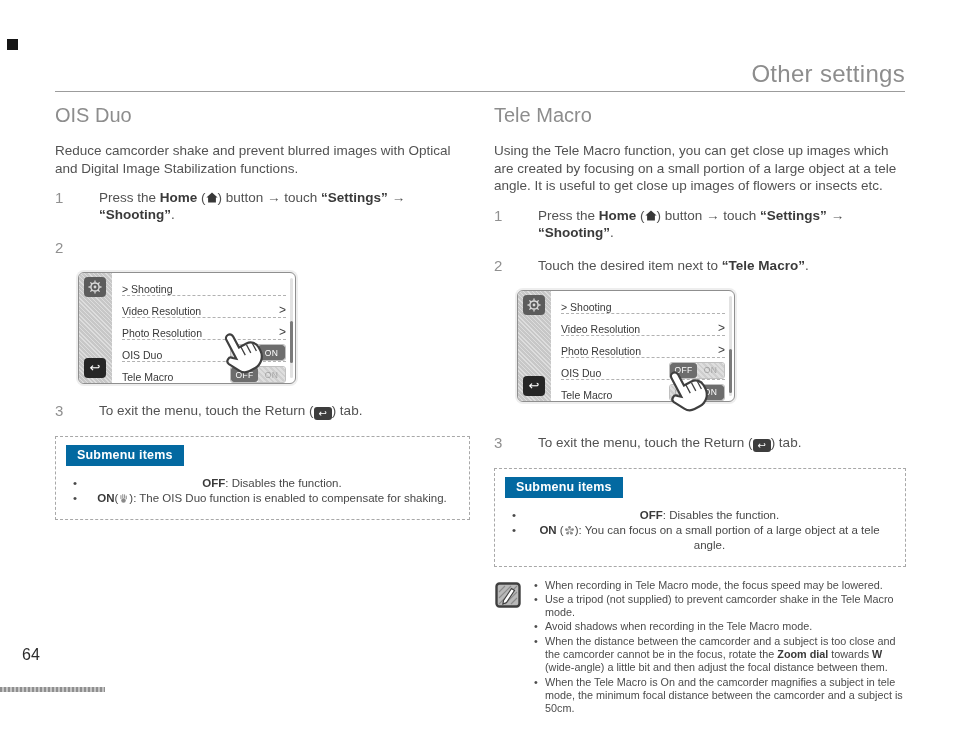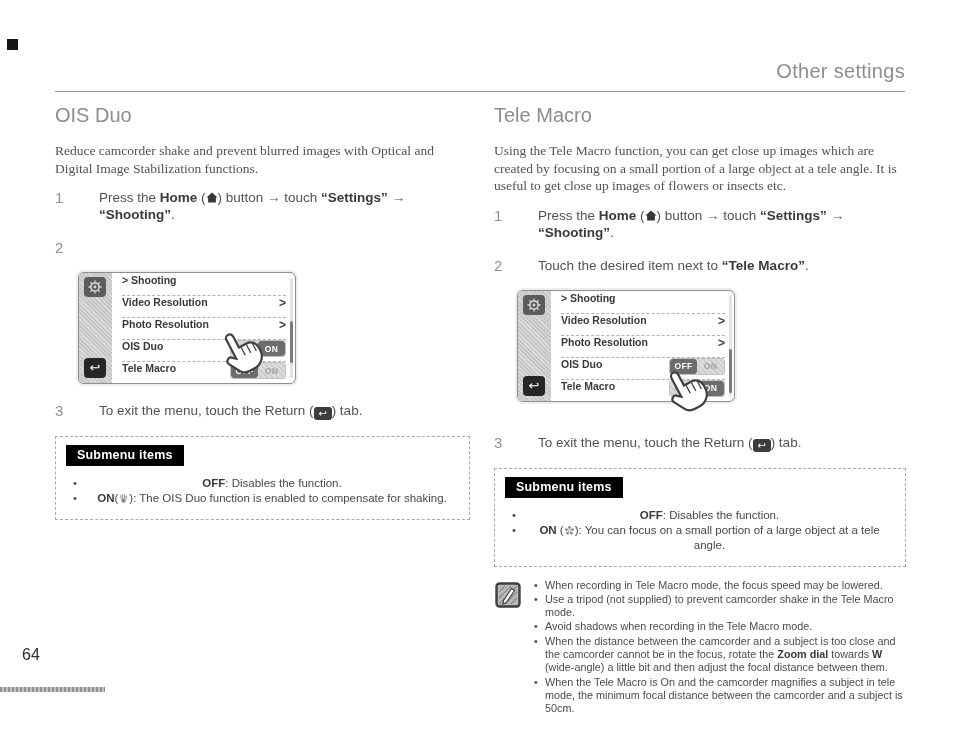--- a/index.html
+++ b/index.html
@@ -1,27 +1,27 @@
 <!DOCTYPE html>
 <html><head>
 <meta charset="utf-8">
 <style>
   html,body{margin:0;padding:0;background:#fff;}
   .page{position:relative;width:962px;height:736px;background:#fff;overflow:hidden;
         font-family:"Liberation Sans","DejaVu Sans",sans-serif;color:#4f4f4f;}
   .corner-mark{position:absolute;left:7px;top:39px;width:11px;height:11px;background:#151515;}
-  .header-title{position:absolute;right:57px;top:60px;font-size:20px;color:#8d8d8d;letter-spacing:.3px;}
+  .header-title{position:absolute;right:57px;top:60px;font-size:24px;color:#8d8d8d;letter-spacing:.3px;}
   .header-rule{position:absolute;left:55px;right:57px;top:91px;border-top:1px solid #9c9c9c;}
 
   .col{position:absolute;top:104px;}
   .col-left{left:55px;width:415px;}
   .col-right{left:494px;width:412px;}
 
   .sec-title{font-size:20px;font-weight:400;color:#8d8d8d;margin:0 0 15px 0;}
-  .intro{font-size:13.5px;line-height:17.5px;color:#525252;margin:0 0 12px 0;font-family:Liberation Serif, serif;}
+  .intro{font-size:13.5px;line-height:17.5px;color:#525252;margin:0 0 12px 0;}
   b,.bld{font-weight:bold;color:#3a3a3a;}
 
   .step{display:flex;margin:8px 0 16px 0;}
   .step-num{flex:0 0 25px;font-size:15px;color:#909090;}
   .step-text{font-size:13.5px;line-height:17px;color:#525252;margin-left:19px;}
 
   .home-ic{display:inline-block;width:12px;height:11px;vertical-align:-1px;}
   .ret-inline{display:inline-block;width:18px;height:13px;background:#3d3d3d;border-radius:3px;
               color:#fff;font-size:10px;line-height:13px;text-align:center;vertical-align:-2px;}
 
@@ -30,39 +30,39 @@
   .shot-low{margin-bottom:32px;}
   .panel{position:absolute;left:0;top:0;width:216px;height:110px;border:1px solid #8f8f8f;
          border-radius:6px;background:#fff;display:flex;overflow:hidden;box-shadow:0 0 0 2px #eee;}
   .side{position:relative;flex:0 0 33px;background-color:#c7c7c7;
         background-image:repeating-linear-gradient(45deg,rgba(255,255,255,.4) 0 1px,rgba(0,0,0,0) 1px 3px);}
   .side-ic{position:absolute;left:5px;width:22px;height:20px;border-radius:4px;background:#5c5c5c;
            display:flex;align-items:center;justify-content:center;}
   .side-ic.bot{bottom:5px;background:#262626;color:#fff;font-size:13px;line-height:20px;}
   .side-ic.top{top:4px;}
   .rows{flex:1;position:relative;padding:1px 9px 1px 10px;}
-  .mrow{height:21px;display:flex;align-items:flex-start;justify-content:space-between;
-        border-bottom:1px dashed #b2b2b2;font-size:10.5px;font-weight:bold;color:#383838;}
+  .mrow{height:21px;display:flex;align-items:flex-end;justify-content:space-between;
+        border-bottom:1px dashed #b2b2b2;font-size:10.5px;font-weight:normal;color:#383838;}
   .mrow.head{justify-content:flex-start;}
   .chev{font-size:12px;color:#3e3e3e;}
   .toggle{display:flex;width:54px;height:15px;border-radius:3px;overflow:hidden;border:1px solid #c0c0c0;}
   .seg{flex:1;display:flex;align-items:center;justify-content:center;font-size:8.5px;letter-spacing:.3px;}
   .seg.inactive{background:repeating-linear-gradient(45deg,#dedede 0 2px,#cecece 2px 4px);color:rgba(100,100,100,.45);}
   .seg.active{background:#6d6d6d;color:#fff;border-radius:3px;}
   .scrolltrack{position:absolute;right:2px;top:5px;bottom:5px;width:3px;background:#e2e2e2;border-radius:2px;}
   .scrollthumb{position:absolute;right:2px;width:3px;background:#7b7b7b;border-radius:2px;}
   .thumb-mid{top:48px;height:42px;}
   .thumb-low{top:58px;height:44px;}
   .hand{position:absolute;width:44px;height:52px;transform:rotate(-28deg);}
   .hand-a{left:142px;top:54px;}
   .hand-b{left:148px;top:74px;}
 
   
   .subbox{border:1px dashed #a8a8a8;padding:8px 10px 13px 10px;margin-top:16px;}
-  .badge{display:inline-block;background:#000000;color:#fff;font-weight:bold;font-size:12.5px;
+  .badge{display:inline-block;background:#0369a1;color:#fff;font-weight:bold;font-size:12.5px;
          padding:3px 11px 4px 11px;letter-spacing:.2px;}
   .sub-list{list-style:none;margin:10px 0 0 0;padding:0 0 0 6px;}
   .sub-list li{position:relative;font-size:11.5px;line-height:15px;color:#484848;padding-left:13px;text-align:center;}
   .sub-list li::before{content:"•";position:absolute;left:1px;color:#484848;}
   .mini-ic{display:inline-block;width:11px;height:11px;vertical-align:-2px;}
 
   
   .note{display:flex;margin-top:12px;}
   .note-ic{flex:0 0 26px;height:26px;margin:3px 11px 0 1px;}
   .note-list{list-style:none;margin:0;padding:0;}

